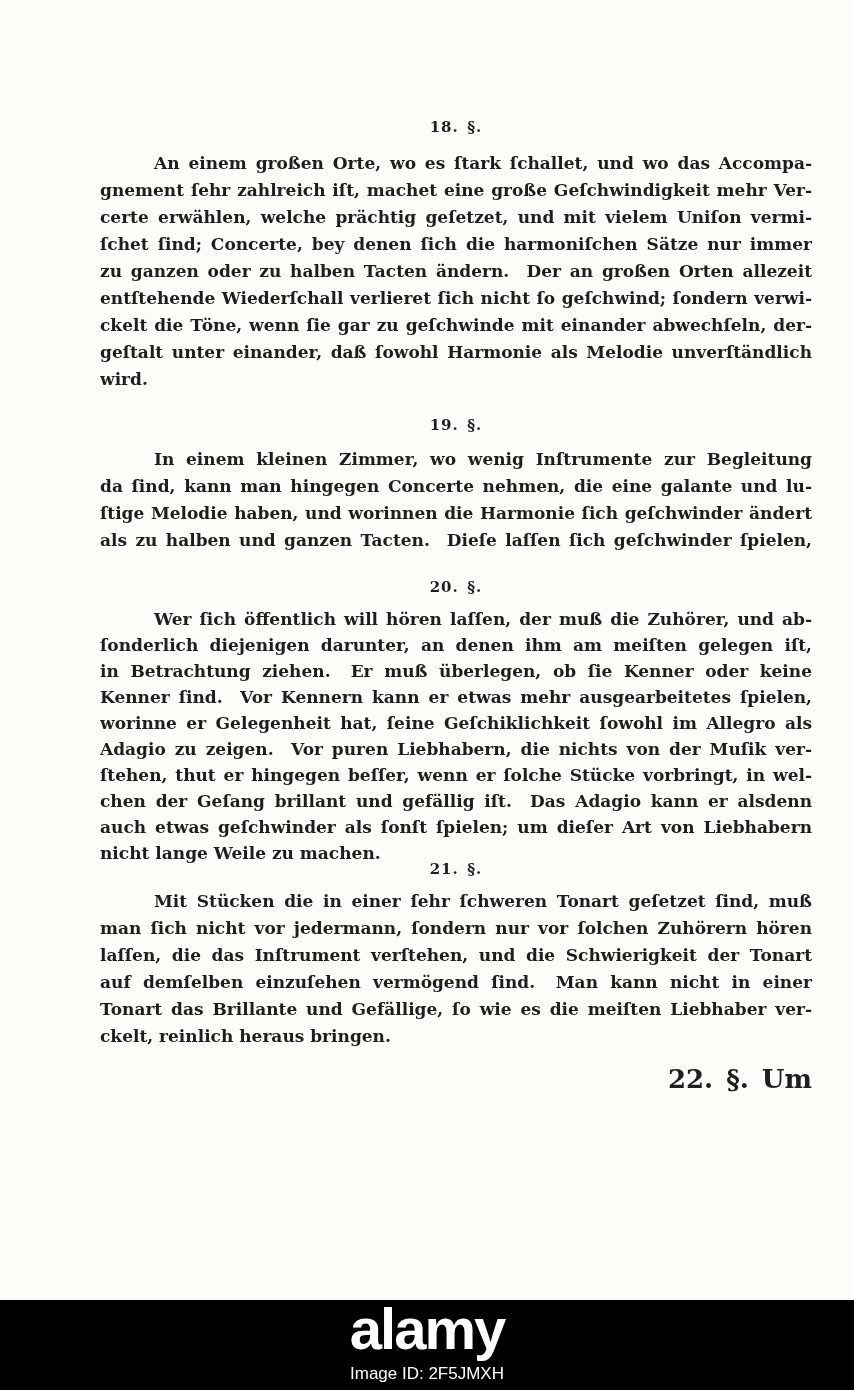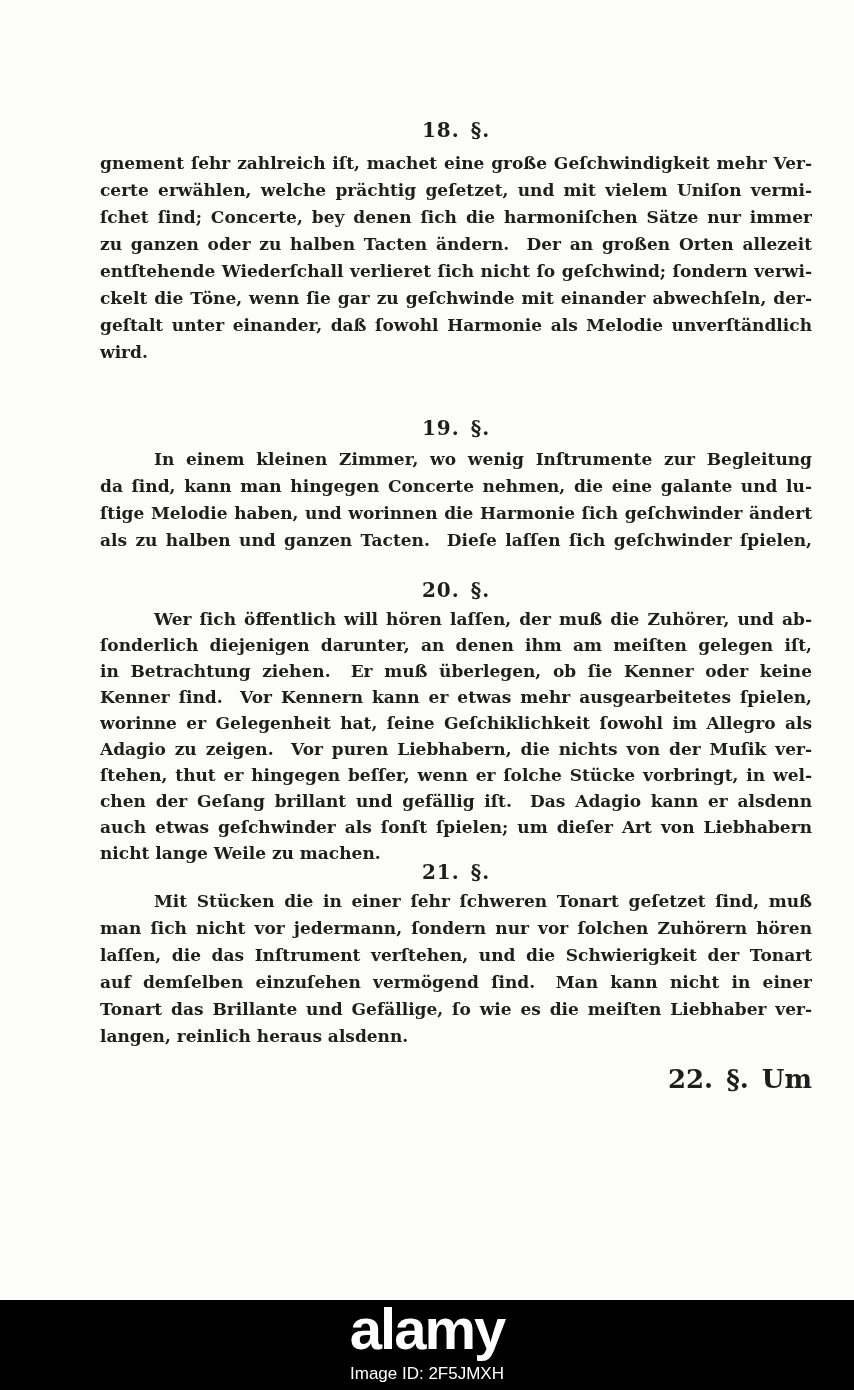--- a/index.html
+++ b/index.html
@@ -5,21 +5,21 @@
   html,body{margin:0;padding:0;background:#ffffff;}
   .page{
     position:relative;width:854px;height:1390px;background:#fcfcf9;
     font-family:"DejaVu Serif","Liberation Serif",serif;color:#1e1e1e;
     overflow:hidden;
   }
   .abs{position:absolute;left:100px;width:712px;}
   .header{top:80px;display:flex;align-items:baseline;font-weight:700;font-size:23px;}
   .pageno{margin-right:18px;letter-spacing:1px;}
   .rtitle{flex:1;text-align:justify;text-align-last:justify;}
-  .sech{font-weight:700;font-size:20px;text-align:center;letter-spacing:1px;white-space:pre;}
+  .sech{font-weight:700;font-size:15px;text-align:center;letter-spacing:1px;white-space:pre;}
   .para{font-weight:700;font-size:17px;}
   .line{line-height:27px;height:27px;text-align:justify;text-align-last:justify;overflow:hidden;}
   .para.tight .line{line-height:26px;height:26px;}
   .line.indent{text-indent:54px;}
   .line.pl{text-align-last:left;}
   .h18{top:118px}.p18{top:150px}
   .h19{top:416px}.p19{top:446px}
   .h20{top:578px}.p20{top:606px}
   .h21{top:860px}.p21{top:888px}
   .catchword{top:1064px;font-weight:700;font-size:26px;text-align:right;white-space:pre;}
@@ -35,20 +35,21 @@
   .site{font-size:20px;font-weight:700;}
 </style>
 </head>
 <body>
 
 <div class="page">
 
 
   <div class="abs sech h18">18. §.</div>
   <div class="abs para p18">
+    <div class="line indent">An einem großen Orte, wo es ſtark ſchallet, und wo das Accompa-</div>
     <div class="line">gnement ſehr zahlreich iſt, machet eine große Geſchwindigkeit mehr Ver-</div>
     <div class="line">certe erwählen, welche prächtig geſetzet, und mit vielem Uniſon vermi-</div>
     <div class="line">ſchet ſind; Concerte, bey denen ſich die harmoniſchen Sätze nur immer</div>
     <div class="line">zu ganzen oder zu halben Tacten ändern.  Der an großen Orten allezeit</div>
     <div class="line">entſtehende Wiederſchall verlieret ſich nicht ſo geſchwind; ſondern verwi-</div>
     <div class="line">ckelt die Töne, wenn ſie gar zu geſchwinde mit einander abwechſeln, der-</div>
     <div class="line">geſtalt unter einander, daß ſowohl Harmonie als Melodie unverſtändlich</div>
     <div class="line pl">wird.</div>
   </div>
 
@@ -74,21 +75,21 @@
     <div class="line pl">nicht lange Weile zu machen.</div>
   </div>
 
   <div class="abs sech h21">21. §.</div>
   <div class="abs para p21">
     <div class="line indent">Mit Stücken die in einer ſehr ſchweren Tonart geſetzet ſind, muß</div>
     <div class="line">man ſich nicht vor jedermann, ſondern nur vor ſolchen Zuhörern hören</div>
     <div class="line">laſſen, die das Inſtrument verſtehen, und die Schwierigkeit der Tonart</div>
     <div class="line">auf demſelben einzuſehen vermögend ſind.  Man kann nicht in einer jeden</div>
     <div class="line">Tonart das Brillante und Gefällige, ſo wie es die meiſten Liebhaber ver-</div>
-    <div class="line pl">langen, reinlich heraus alsdenn.</div>
+    <div class="line pl">ckelt, reinlich heraus bringen.</div>
   </div>
 
   <div class="abs catchword">22. §. Um</div>
 
   <div class="bar">
     <div class="logo">alamy</div>
     <div class="bar-right">
       <div class="imgid">Image ID: 2F5JMXH</div>
       <div class="site">www.alamy.com</div>
     </div>

